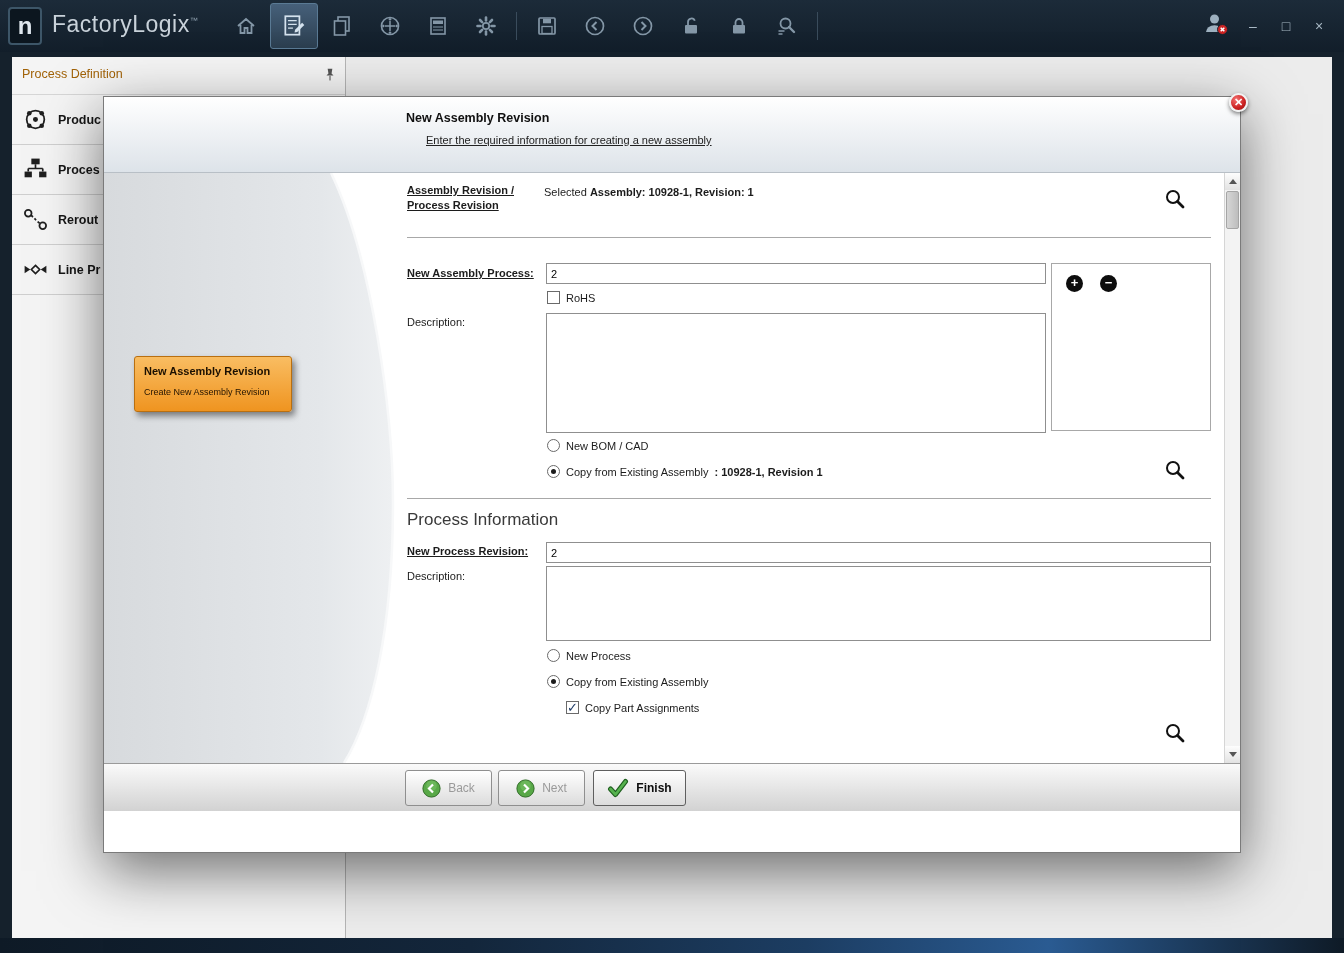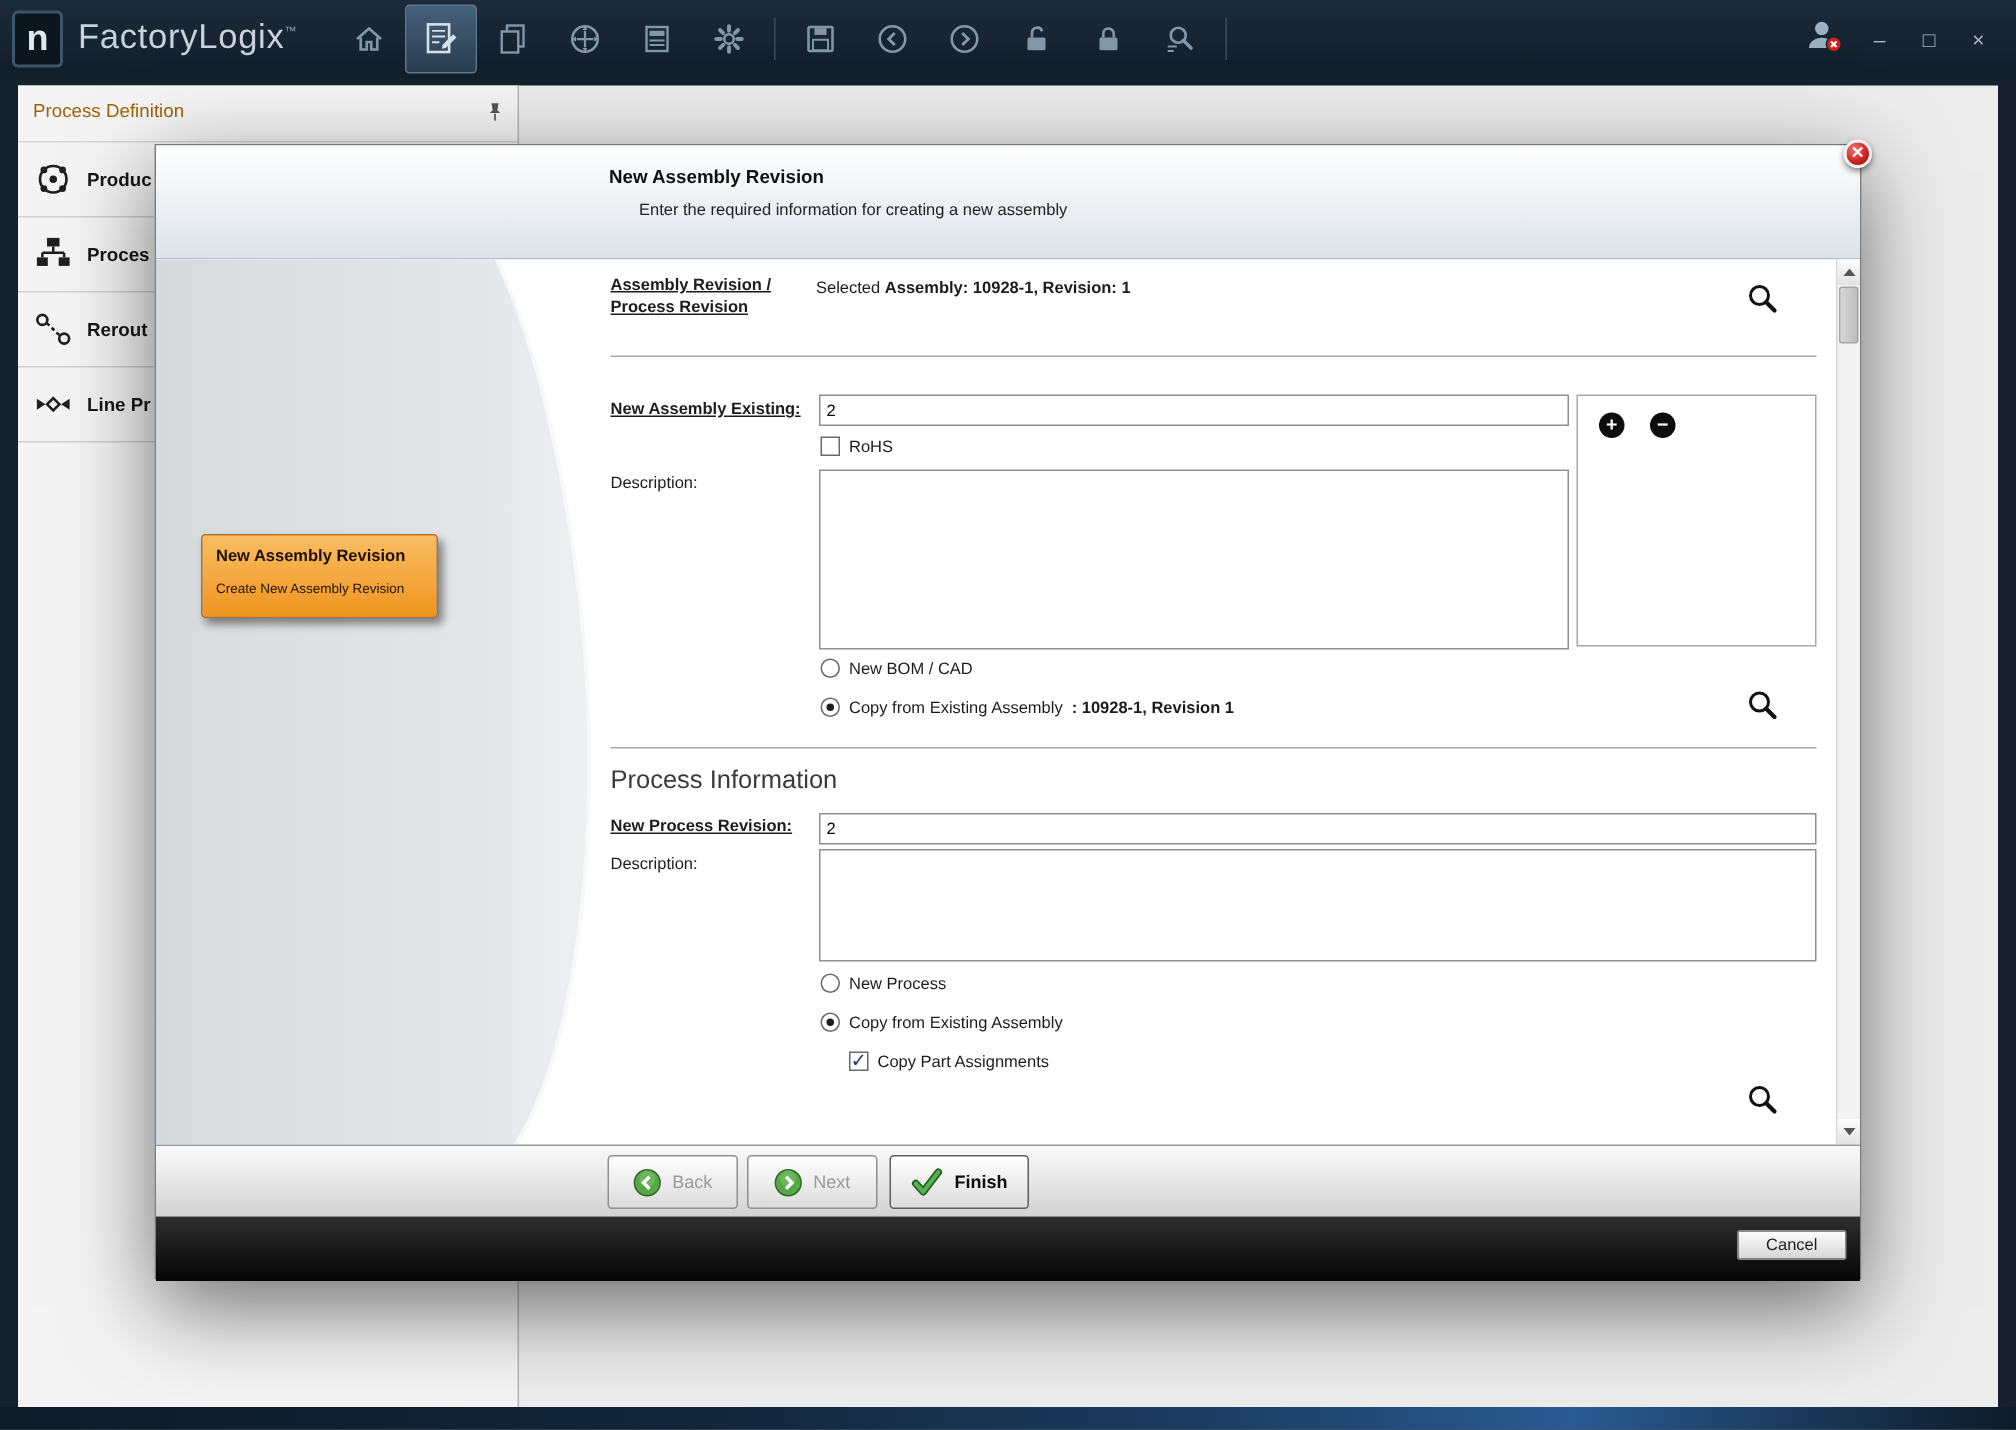--- a/index.html
+++ b/index.html
@@ -38,21 +38,21 @@
   
   .dialog { position:absolute; left:103px; top:96px; width:1138px; height:757px; background:#fff;
             border:1px solid #7a7a7a; box-shadow:0 18px 55px rgba(0,0,0,.55); }
   .dlg-close { position:absolute; right:-8px; top:-4px; width:19px; height:19px; border-radius:50%;
                background:radial-gradient(circle at 35% 30%, #f57070, #ca2020 60%, #8e0f0f);
                border:2px solid #f2f2f2; box-shadow:0 2px 4px rgba(0,0,0,.5);
                color:#fff; font-size:11px; font-weight:bold; text-align:center; line-height:15px; z-index:5; }
   .dlg-header { position:absolute; left:0; top:0; width:100%; height:76px;
                 background:linear-gradient(#ffffff,#dde3e9); border-bottom:1px solid #b8bfc6; }
   .dlg-title { position:absolute; left:302px; top:14px; font-size:12.5px; font-weight:bold; color:#101010; }
-  .dlg-sub   { position:absolute; left:322px; top:37px; font-size:11px; color:#222; }
+  .dlg-sub   { position:absolute; left:322px; top:37px; font-size:11px; color:#222;text-decoration:underline; }
 
   .dlg-body { position:absolute; left:0; top:76px; width:1136px; height:590px; background:#fff; overflow:hidden; }
   .side-curve { position:absolute; left:0; top:0; }
   .step-box { position:absolute; left:30px; top:183px; width:158px; height:56px;
               background:linear-gradient(#f9bd62,#ef9420); border:1px solid #b96f10; border-radius:3px;
               box-shadow:3px 4px 6px rgba(0,0,0,.45); padding:8px 9px; }
   .step-box .t { font-size:11px; font-weight:bold; color:#1c1000; }
   .step-box .s { font-size:9px; color:#241400; margin-top:10px; }
 
   .c-lbl  { position:absolute; font-size:11px; color:#1c1c1c; }
@@ -294,21 +294,21 @@
     <div class="c-lbl b" style="left:303px; top:10px; width:138px; line-height:15px;">Assembly Revision / Process Revision</div>
     <div class="c-lbl" style="left:440px; top:13px;">
       <span>Selected </span><span style="font-weight:bold;">Assembly: 10928-1, Revision: 1</span>
     </div>
     <svg class="search" style="left:1060px; top:15px;" viewBox="0 0 22 22">
         <circle cx="9" cy="9" r="6" fill="none" stroke="#111" stroke-width="2"></circle>
         <path d="M13.5 13.5 L19 19" stroke="#111" stroke-width="2.8" stroke-linecap="round"></path>
       </svg>
     <div class="divider" style="top:64px;"></div>
 
-    <div class="c-lbl b" style="left:303px; top:94px;">New Assembly Existing:</div>
+    <div class="c-lbl b" style="left:303px; top:94px;">New Assembly Process:</div>
     <input class="t-input" style="left: 442px; top: 90px; width: 500px;" value="2">
     <div class="side-box">
       <span class="circ-ic" style="left:14px; top:11px;">+</span>
       <span class="circ-ic" style="left:48px; top:11px;">−</span>
     </div>
     <div class="opt-row" style="left:443px; top:118px;">
       <span class="checkbox"></span>
       <span class="opt-txt">RoHS</span>
     </div>
     <div class="c-lbl" style="left:303px; top:143px;">Description:</div>
@@ -382,16 +382,13 @@
     </button>
     <button class="wiz-btn primary" style="left:489px; width:93px;">
       <svg width="22" height="20" viewBox="0 0 22 20">
           <path d="M3.5 11 L8.5 16.5 L18.5 3.5" fill="none" stroke="#1e5e1e" stroke-width="5" stroke-linecap="round" stroke-linejoin="round"></path>
           <path d="M3.5 11 L8.5 16.5 L18.5 3.5" fill="none" stroke="#56b24e" stroke-width="2.8" stroke-linecap="round" stroke-linejoin="round"></path>
         </svg>
       <span>Finish</span>
     </button>
   </div>
 
-  <div class="dlg-footer">
-    <button class="cancel-btn">Cancel</button>
-  </div>
 </div>
 
 </body></html>

